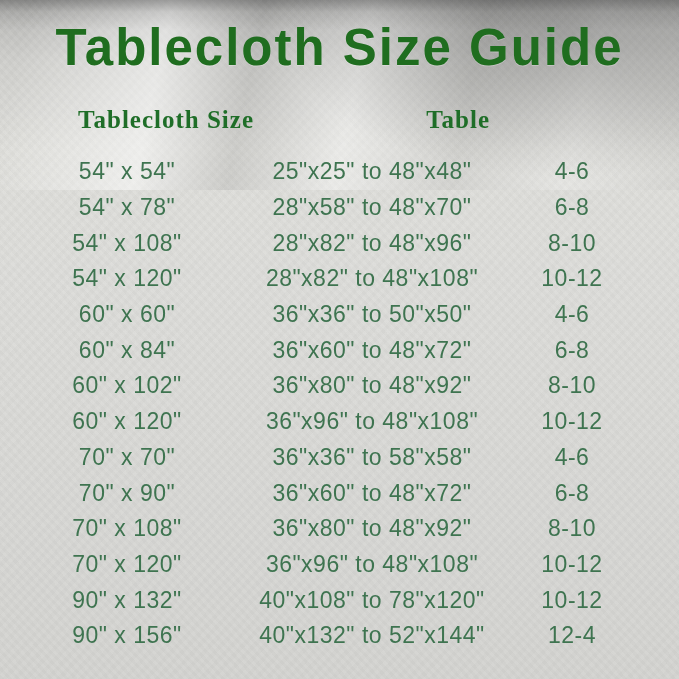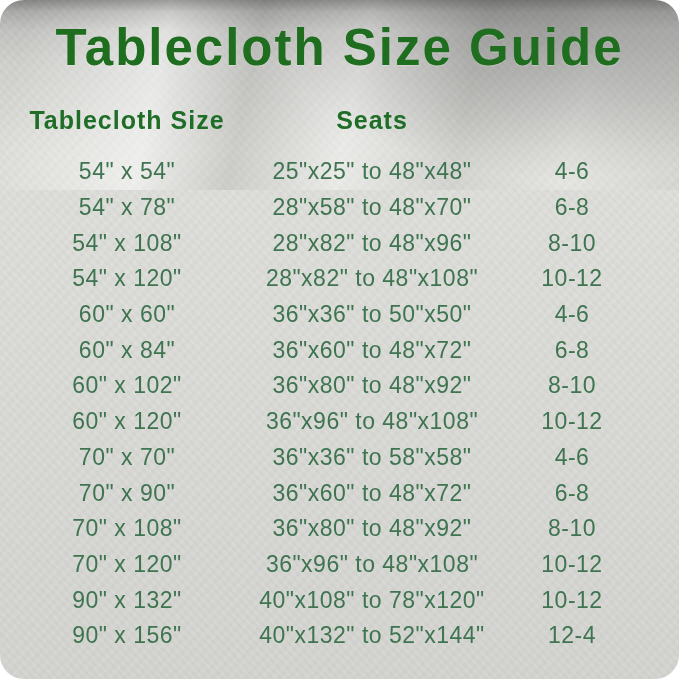--- a/index.html
+++ b/index.html
@@ -13,58 +13,58 @@
     background-image:
       radial-gradient(ellipse 400px 200px at 84% 5%, rgba(45,45,45,0.28), rgba(45,45,45,0) 72%),
       linear-gradient(180deg, rgba(60,60,60,0.40) 0px, rgba(60,60,60,0.12) 12px, rgba(255,255,255,0) 30px),
       linear-gradient(102deg, rgba(255,255,255,0) 4%, rgba(255,255,255,0.50) 24%, rgba(120,120,120,0.16) 37%, rgba(255,255,255,0.38) 52%, rgba(140,140,140,0.12) 68%, rgba(255,255,255,0.22) 84%, rgba(150,150,150,0.10) 100%),
       repeating-linear-gradient(47deg, rgba(0,0,0,0.015) 0 3px, rgba(255,255,255,0.025) 3px 6px),
       repeating-linear-gradient(133deg, rgba(0,0,0,0.012) 0 4px, rgba(255,255,255,0.02) 4px 8px),
       linear-gradient(180deg, #b6b6b4 0%, #cfcfcc 9%, #dededa 22%, #dcdcd9 40%, #d8d8d5 68%, #d3d3d0 100%);
     background-repeat:no-repeat, no-repeat, no-repeat, repeat, repeat, no-repeat;
     background-size:100% 100%, 100% 40px, 100% 190px, auto, auto, 100% 100%;
     background-position:0 0, 0 0, 0 0, 0 0, 0 0, 0 0;
-    border-radius:24px;
   }
   .title {
     position:absolute; top:18px; left:0; width:679px; margin:0;
     text-align:center;
     font-size:51px; font-weight:700; letter-spacing:2px;
     color: var(--title-green, #1f6d1f);
     text-shadow: 0 1px 0 rgba(255,255,255,0.25);
   }
   .table { position:absolute; top:100px; left:0; width:679px; }
   .hrow, .row {
     display:grid;
     grid-template-columns:254px 236px 164px;
     width:654px;
   }
   .hrow { height:40px; margin-bottom:14px; align-items:center; }
   .row  { height:35.7px; align-items:center; }
   .th {
-    text-align:center;
+    text-align:right;
     font-size:25px; font-weight:700; letter-spacing:1px;
     color: var(--header-green, #1f6e28);
+    font-family: Liberation Serif, serif;
   }
   .td {
     text-align:center;
     font-size:23px; font-weight:400; letter-spacing:0.5px;
     color: var(--body-green, #3e7450);
   }
 </style>
 </head>
 <body>
 
 <div class="page">
   <h1 class="title">Tablecloth Size Guide</h1>
 
   <div class="table">
     <div class="hrow">
       <div class="th">Tablecloth Size</div>
-      <div class="th">Seats</div>
+      <div class="th">Table</div>
     </div>
 
     <div class="row">
       <div class="td">54" x 54"</div>
       <div class="td">25"x25" to 48"x48"</div>
       <div class="td">4-6</div>
     </div>
     <div class="row">
       <div class="td">54" x 78"</div>
       <div class="td">28"x58" to 48"x70"</div>

